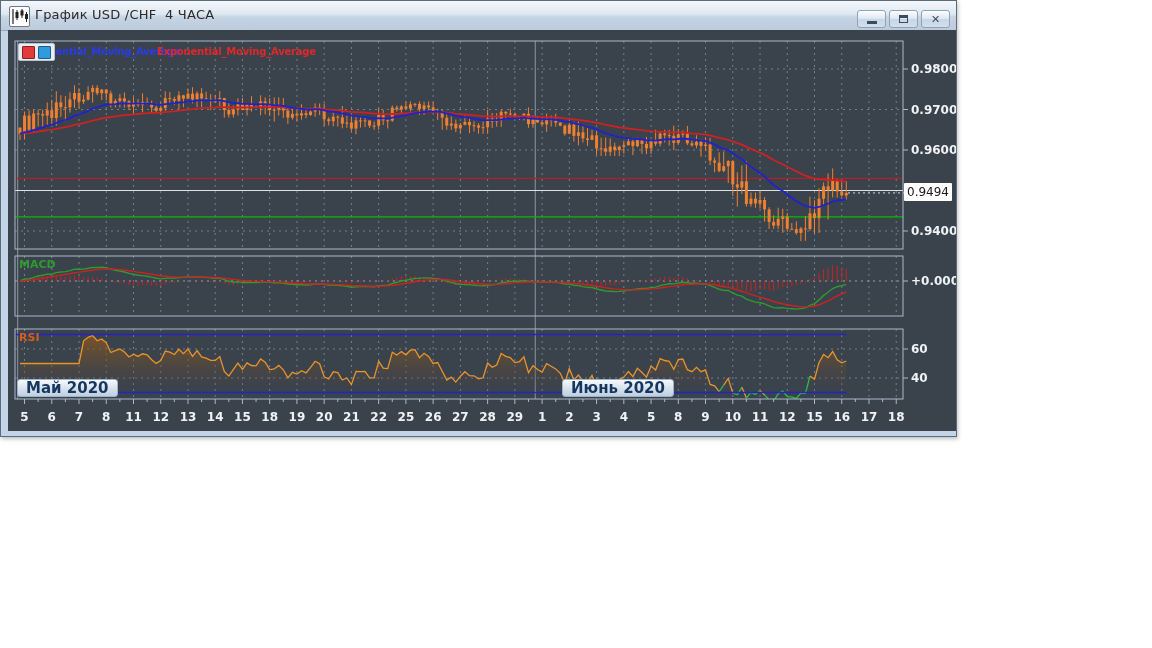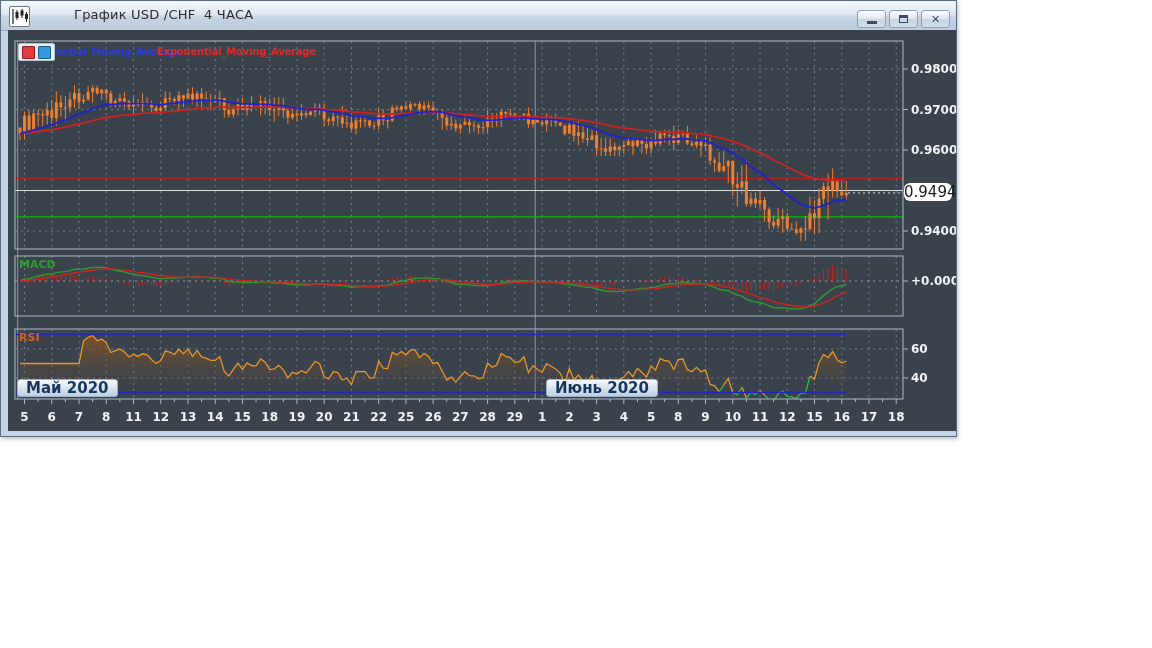--- a/index.html
+++ b/index.html
@@ -15,21 +15,20 @@
   .titlebar{
     position:absolute;left:0;top:0;right:0;height:29px;
     background:linear-gradient(#f5f8fb 0%,#dde8f2 45%,#c6d4e4 55%,#bccbdd 100%);
     border-bottom:1px solid #93a5ba;display:flex;align-items:center;
   }
   .title-icon{position:absolute;left:8px;top:5px;width:19px;height:19px;
     background:#fdfdfd;border:1px solid #6c7a8a;border-radius:2px;}
   .title-text{
     position:absolute;left:34px;top:6px;font-size:13px;color:#2b2b2b;letter-spacing:.2px;
     white-space:pre;
-    margin-left:39px;
   }
   .winbtns{position:absolute;right:6px;top:9px;display:flex;gap:3px;}
   .winbtn{
     width:29px;height:18px;border:1px solid #8ea2b9;border-radius:3px;
     background:linear-gradient(#fdfeff,#dce6f1 50%,#c7d5e5 52%,#d3dfec);
     display:flex;align-items:center;justify-content:center;box-sizing:border-box;
   }
   .glyph-min{width:10px;height:3px;background:#3a4c62;margin-top:7px;}
   .glyph-max{width:9px;height:8px;border:1px solid #3a4c62;border-top:3px solid #3a4c62;box-sizing:border-box;background:transparent;}
   .glyph-close{font-size:11px;font-weight:bold;color:#3a4c62;line-height:1;}
@@ -44,30 +43,30 @@
   .swatch-box{
     position:absolute;left:10px;top:13px;width:37px;height:18px;background:#e9eef3;
     border:1px solid #b8c4cf;border-radius:2px;display:flex;align-items:center;gap:3px;
     padding:0 3px;box-sizing:border-box;
   }
   .swatch{width:11px;height:11px;border-radius:1px;}
   .swatch-red{background:#e23b3b;border:1px solid #8d1f1f;}
   .swatch-blue{background:#2f9ade;border:1px solid #1b5c8c;}
   .price-box{
     position:absolute;left:896px;top:153px;width:48px;height:18px;background:#ffffff;
-    color:#1a1a1a;font-size:15px;line-height:18px;text-align:center;border-radius:6px;
+    color:#1a1a1a;font-size:12px;line-height:18px;text-align:center;border-radius:1px;
   }
   .month-box{
     position:absolute;top:349px;height:18px;line-height:17px;padding:0 8px;
     font-size:15px;font-weight:bold;color:#15365e;
     background:linear-gradient(#f6f9fc,#d9e3ee 50%,#bfcfdf);
     border:1px solid #9fb3c8;border-radius:3px;box-sizing:border-box;white-space:nowrap;
   }
   .month-may{left:9px;}
-  .month-june{left:538px;}
+  .month-june{left:554px;}
 </style>
 </head>
 <body>
 
 <div class="window">
   <div class="titlebar">
     <svg class="title-icon" viewBox="0 0 19 19">
       <line x1="3" y1="2" x2="3" y2="17" stroke="#222" stroke-width="1.2"></line>
       <line x1="7" y1="3" x2="7" y2="13" stroke="#222" stroke-width="1"></line>
       <rect x="5.5" y="5" width="3" height="6" fill="#222"></rect>

